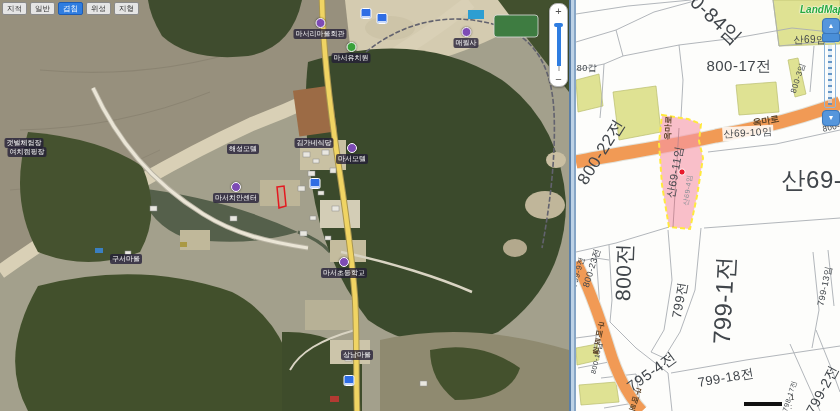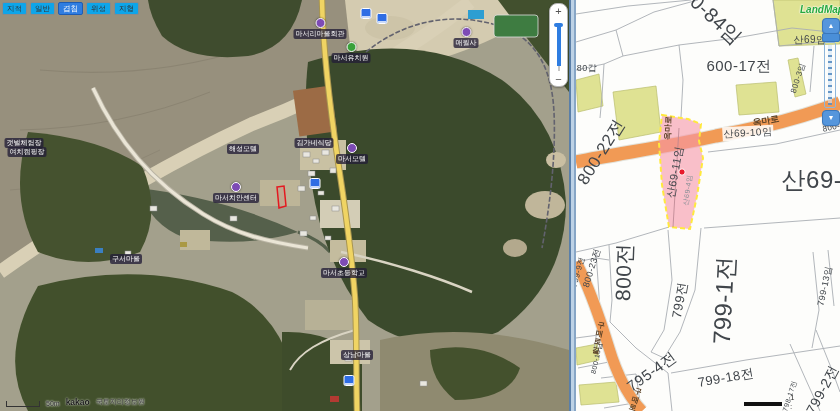--- a/index.html
+++ b/index.html
@@ -9,21 +9,21 @@
   #left-map{position:absolute;left:0;top:0;width:569px;height:411px;overflow:hidden;background:#9a9684;}
   #terrain{position:absolute;left:0;top:0;}
   #poi-layer{position:absolute;left:0;top:0;width:569px;height:411px;}
   .poi{position:absolute;transform:translate(-50%,0);display:flex;flex-direction:column;align-items:center;gap:1px;}
   .poi-dot{width:8px;height:8px;border-radius:50%;border:1.5px solid #fff;box-shadow:0 0 2px rgba(0,0,0,.6);}
   .bus-ico{width:9px;height:9px;border-radius:2px;background:#2e6de4;border:1px solid #fff;
            box-shadow:inset 0 -2px 0 rgba(255,255,255,.75);}
   .badge{font-size:7px;line-height:8px;color:#fff;background:rgba(35,30,55,.78);
          padding:1px 2px;border-radius:2px;white-space:nowrap;}
   #left-toolbar{position:absolute;left:2px;top:2px;display:flex;gap:3px;}
-  .tb-btn{font-size:7.5px;line-height:11px;padding:0 4px;background:#0ea5e9;color:#333;
+  .tb-btn{font-size:7.5px;line-height:11px;padding:0 4px;background:#e5e5e5;color:#333;
           border:1px solid #8a8a8a;border-radius:2px;cursor:pointer;}
   .tb-btn.active{background:#2f7de1;border-color:#1d5cb4;color:#fff;}
   #left-zoom{position:absolute;left:549px;top:3px;width:17px;height:82px;background:#fff;
              border:1px solid #b3b3b3;border-radius:8px;box-shadow:0 1px 2px rgba(0,0,0,.3);}
   #left-zoom .zi,#left-zoom .zo{position:absolute;left:0;width:17px;text-align:center;font-size:11px;color:#555;cursor:pointer;}
   #left-zoom .zi{top:1px;} #left-zoom .zo{bottom:1px;}
   #lz-track{position:absolute;left:8px;top:19px;width:1.5px;height:48px;background:#c6c6c6;}
   #lz-bar{position:absolute;left:7px;top:22px;width:3.5px;height:40px;background:#2f7de1;}
   #lz-handle{position:absolute;left:4px;top:19px;width:9px;height:4px;background:#2f7de1;border-radius:2px;cursor:pointer;}
   #left-footer{position:absolute;left:6px;bottom:4px;display:flex;align-items:flex-end;gap:6px;}
@@ -201,26 +201,20 @@
       </div>
 
     <div id="left-zoom">
       <div class="zi">+</div>
       <div id="lz-track"></div>
       <div id="lz-bar"></div>
       <div id="lz-handle"></div>
       <div class="zo">−</div>
     </div>
 
-    <div id="left-footer">
-      <div id="scalebar"></div>
-      <span class="foot-txt">50m</span>
-      <span id="kakao-logo">kakao</span>
-      <span class="foot-txt">국토지리정보원</span>
-    </div>
   </div>
 
   <div id="divider"></div>
 
   <div id="right-map">
     <svg id="cadastre" width="264" height="411" viewBox="0 0 264 411">
       <rect x="0" y="0" width="264" height="411" fill="#fdfdfb"></rect>
 
       <g fill="#dfe293" stroke="#b9bd6e" stroke-width="0.7">
         <polygon points="0,80 23,74 27,106 2,112"></polygon>
@@ -265,21 +259,21 @@
       <path d="M0,262 C12,285 22,312 33,348 C42,378 52,396 66,411" stroke="#f19a55" stroke-width="11" fill="none"></path>
 
       <polygon points="86,115 112,119 125,124 123,141 127,158 121,196 114,229 93,227 86,185 83,143" fill="rgba(247,150,168,0.6)" stroke="#ffe93d" stroke-width="2" stroke-dasharray="5,3"></polygon>
       <path d="M103,128 L97,227" stroke="#b9848f" stroke-width="0.8" fill="none"></path>
       <circle cx="106" cy="172" r="3.2" fill="#e8192c" stroke="#fff" stroke-width="1"></circle>
     </svg>
 
     <div id="parcel-layer">
         <span class="parcel-label" style="left: 140px; top: 20px; font-size: 20px; transform: translate(-50%, -50%) rotate(43deg);">0-84임</span>
         <span class="parcel-label" style="left: 11px; top: 68px; font-size: 9px; transform: translate(-50%, -50%) rotate(0deg);">80갑</span>
-        <span class="parcel-label" style="left: 163px; top: 66px; font-size: 15px; transform: translate(-50%, -50%) rotate(0deg);">600-17전</span>
+        <span class="parcel-label" style="left: 163px; top: 66px; font-size: 15px; transform: translate(-50%, -50%) rotate(0deg);">800-17전</span>
         <span class="parcel-label" style="left: 234px; top: 40px; font-size: 10px; transform: translate(-50%, -50%) rotate(0deg);">산69임</span>
         <span class="parcel-label" style="left: 222px; top: 78px; font-size: 8px; transform: translate(-50%, -50%) rotate(-72deg);">800-3임</span>
         <span class="parcel-label" style="left: 262px; top: 126px; font-size: 8px; transform: translate(-50%, -50%) rotate(-12deg);">800-7임</span>
         <span class="parcel-label pbg" style="left: 172px; top: 133px; font-size: 10px; transform: translate(-50%, -50%) rotate(-3deg);">산69-10임</span>
         <span class="parcel-label" style="left: 262px; top: 180px; font-size: 24px; transform: translate(-50%, -50%) rotate(0deg);">산69-13임</span>
         <span class="parcel-label" style="left: 25px; top: 152px; font-size: 17px; transform: translate(-50%, -50%) rotate(-58deg);">800-22전</span>
         <span class="parcel-label" style="left: 99px; top: 172px; font-size: 11px; transform: translate(-50%, -50%) rotate(-80deg);">산69-11임</span>
         <span class="parcel-label" style="left: 112px; top: 190px; font-size: 7px; transform: translate(-50%, -50%) rotate(-82deg); color: rgb(138, 144, 151);">산69-4임</span>
         <span class="parcel-label" style="left: 48px; top: 272px; font-size: 21px; transform: translate(-50%, -50%) rotate(-88deg);">800전</span>
         <span class="parcel-label" style="left: 16px; top: 268px; font-size: 9px; transform: translate(-50%, -50%) rotate(-73deg);">800-23전</span>

